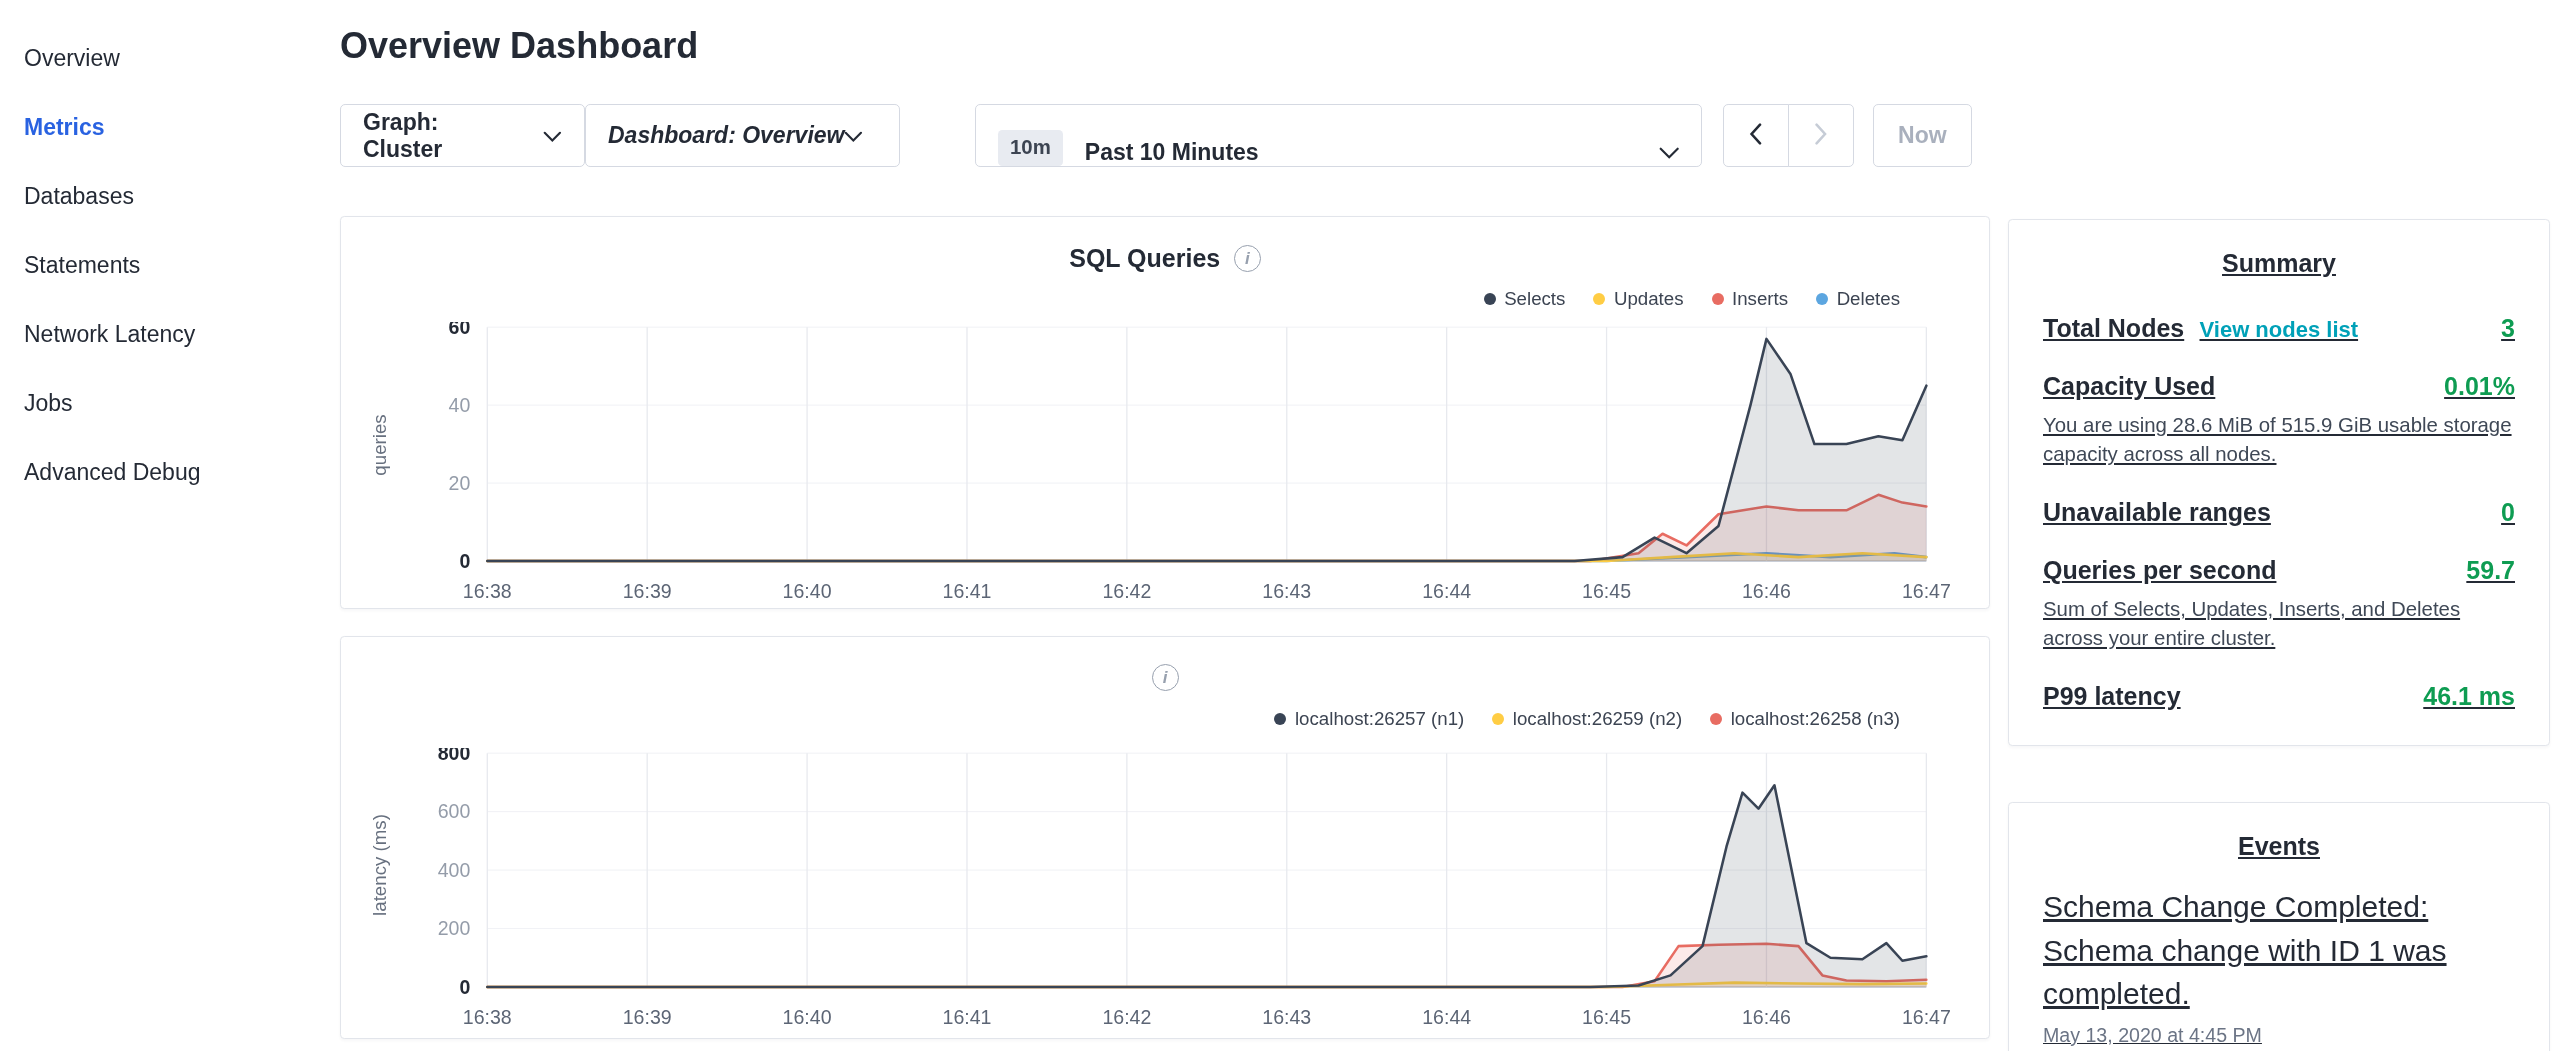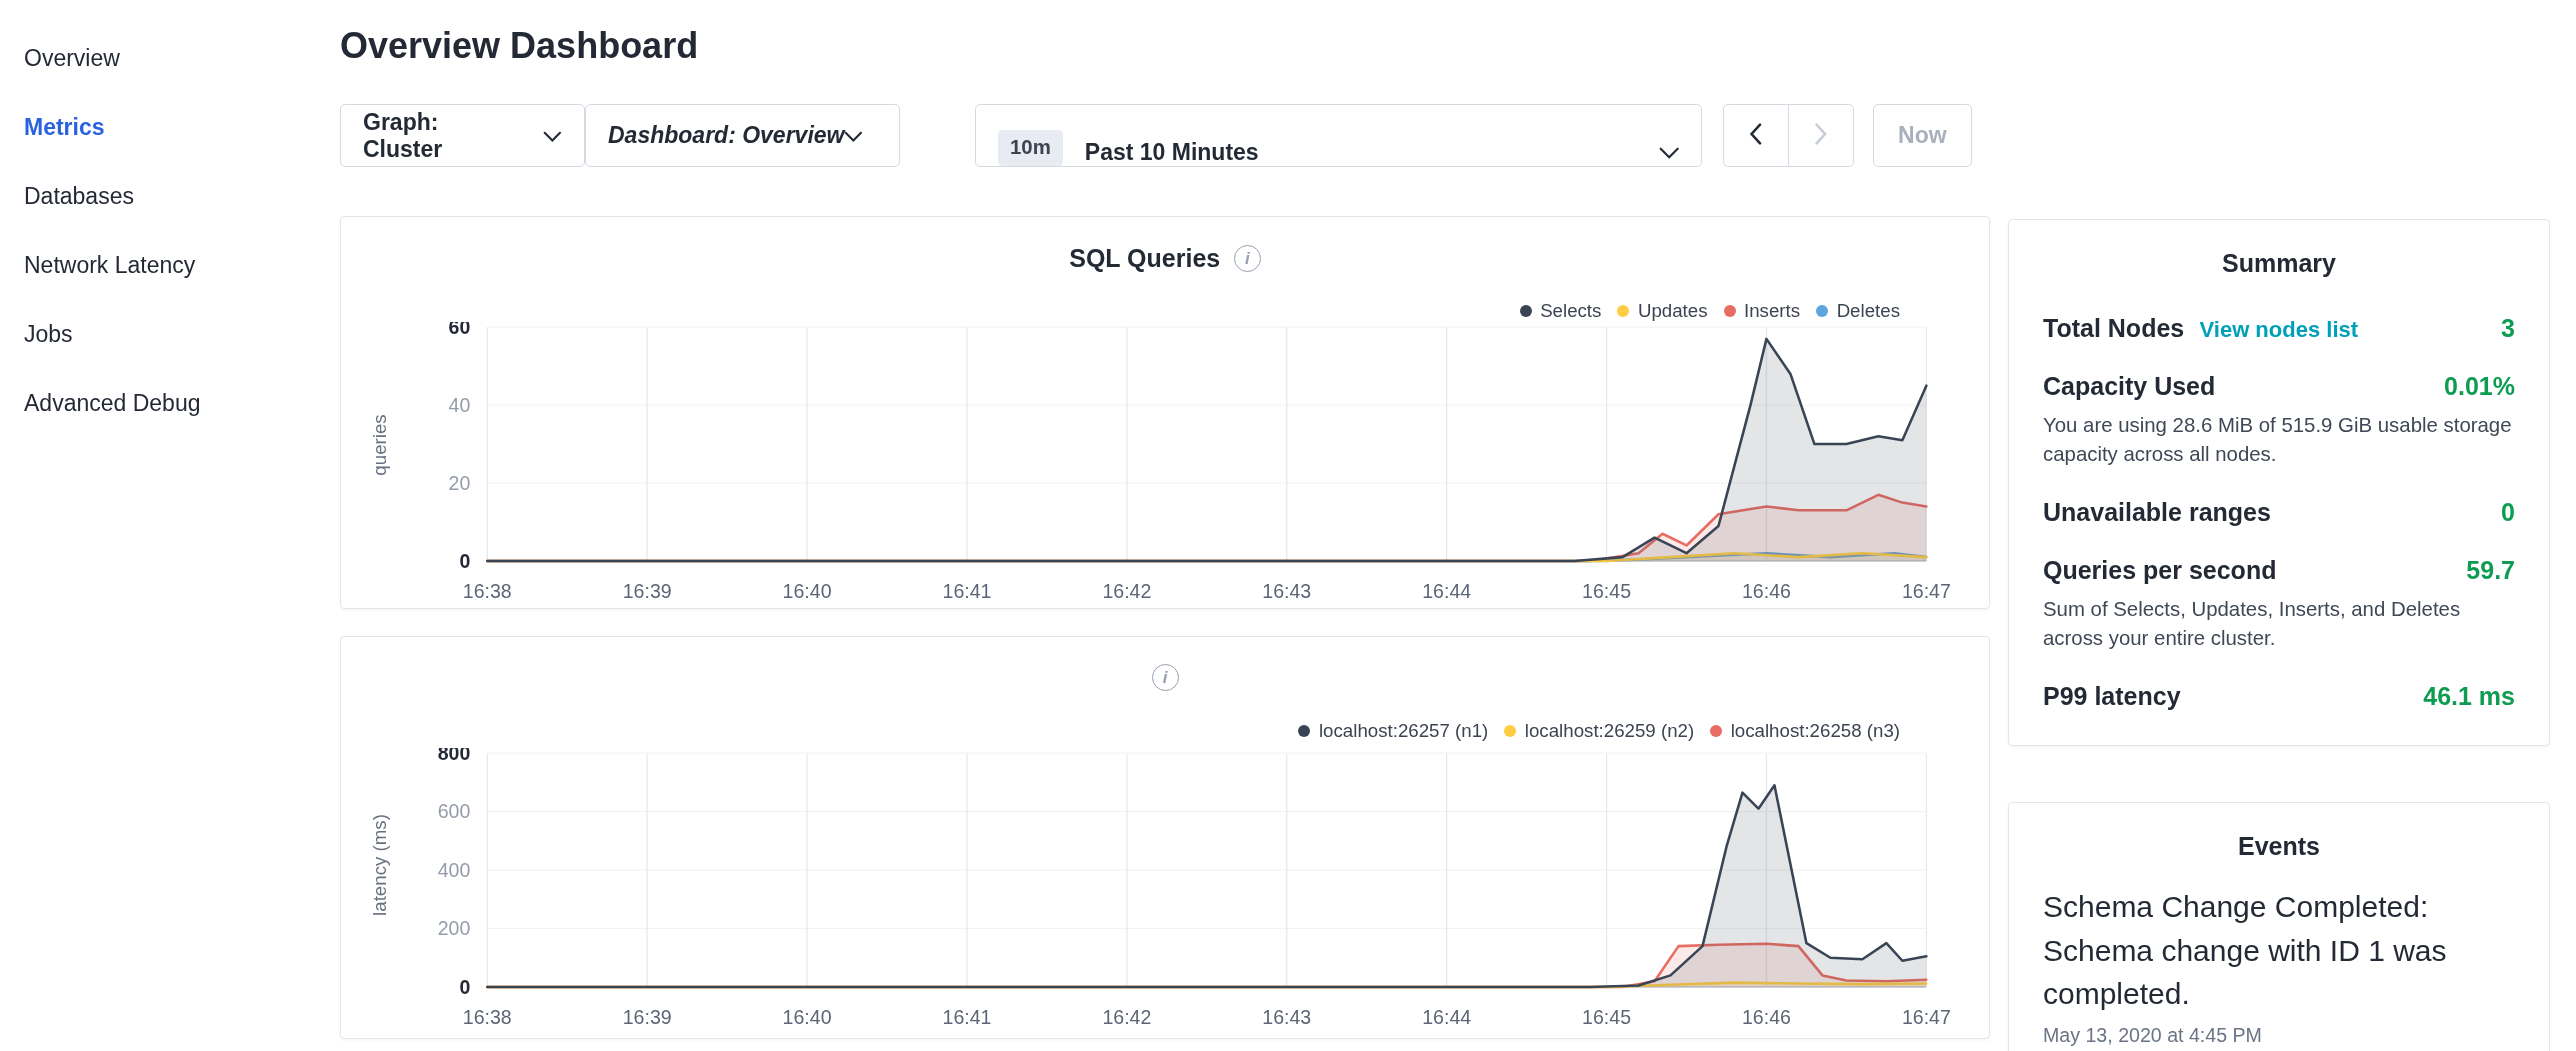--- a/index.html
+++ b/index.html
@@ -44,36 +44,36 @@
     box-shadow: 0 1.7px 2.6px rgba(40,50,70,0.04);
   }
   .chart-card.second { margin-top: 27px; height: 403px; }
   .chart-header { display: flex; justify-content: center; align-items: center; gap: 13.6px; margin-top: 27px; }
   .chart-title { font-size: 25px; font-weight: 700; color: #242a35; }
   .info-icon {
     width: 27px; height: 27px; border: 1.7px solid #97a0ae; border-radius: 50%;
     color: #97a0ae; font-size: 17px; font-weight: 600; font-style: italic;
     display: flex; align-items: center; justify-content: center; cursor: pointer;
   }
-  .chart-legend { position: absolute; top: 71px; right: 89px; display: flex; gap: 16px; font-size: 18.7px; color: #3c4452; align-items: center; margin-top: 12px; }
+  .chart-legend { position: absolute; top: 71px; right: 89px; display: flex; gap: 28px; font-size: 18.7px; color: #3c4452; align-items: center; }
   .legend-item { display: flex; align-items: center; gap: 8.5px; }
   .legend-dot { width: 12px; height: 12px; border-radius: 50%; display: inline-block; }
   .chart-plot { position: absolute; left: 0; top: 105px; width: 1650px; height: 285px; }
   .second .chart-plot { top: 111px; }
   .y-axis-label {
     position: absolute; left: 39px; top: 228px; transform: translate(-50%,-50%) rotate(-90deg);
     font-size: 18.7px; color: #67707f; white-space: nowrap;
   }
   svg text { font-family: "Liberation Sans", sans-serif; }
   svg .xtick { font-size: 23px; fill: #5c6575; }
   svg .ytick { font-size: 23px; fill: #949ca9; }
   svg .ytick-edge { font-size: 23px; fill: #242a35; font-weight: 700; }
 
   
-  .right { flex: 1; padding: 219px 0 0 18px; }
+  .right { flex: 1; padding: 219px 0 0 18px; text-decoration: underline; }
   .panel {
     width: 542px; background: #fff; border: 0.9px solid #e2e5eb; border-radius: 4.3px;
     box-shadow: 0 1.7px 2.6px rgba(40,50,70,0.04); padding: 29px 34px 34px;
   }
   .panel-title { text-align: center; font-size: 25px; font-weight: 700; margin-bottom: 6.8px; color: #242a35; }
   .summary-row { padding-top: 29px; }
   .row-head { display: flex; align-items: baseline; }
   .row-label { font-size: 25px; font-weight: 700; color: #242a35; }
   .row-link { font-size: 22px; color: #00a1b8; font-weight: 600; margin-left: 15.3px; cursor: pointer; }
   .row-value { margin-left: auto; font-size: 25px; font-weight: 700; color: #0e9c52; }
@@ -86,20 +86,21 @@
 </style>
 </head>
 <body>
 
 <div class="app">
 
   <aside class="sidebar">
     <div class="nav-item">Overview</div>
     <div class="nav-item active">Metrics</div>
     <div class="nav-item">Databases</div>
+    <div class="nav-item">Statements</div>
     <div class="nav-item">Network Latency</div>
     <div class="nav-item">Jobs</div>
     <div class="nav-item">Advanced Debug</div>
   </aside>
 
   <main class="main">
     <h1 class="page-title">Overview Dashboard</h1>
 
     <div class="controls">
       <div class="btn graph-btn">

